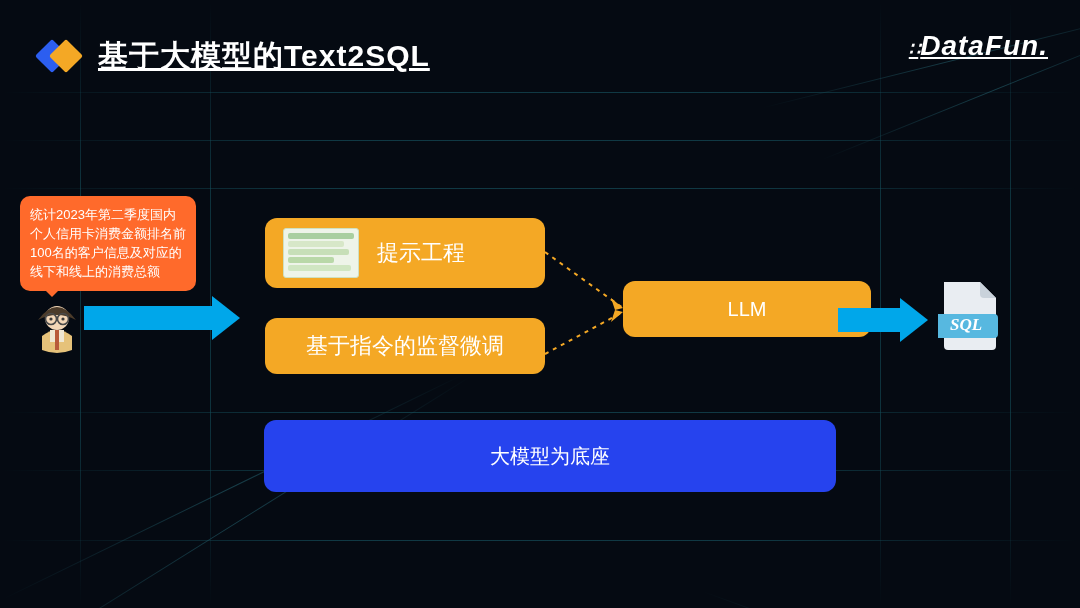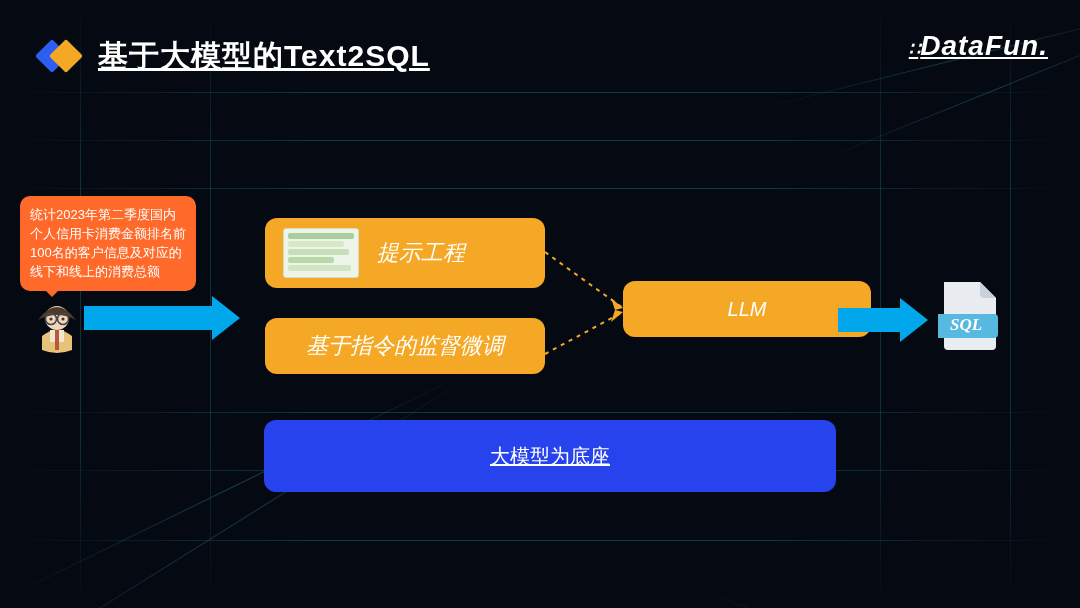--- a/index.html
+++ b/index.html
@@ -43,21 +43,20 @@
   .arrow-right .shaft { height:24px; background:#00a7ea; }
   .arrow-right .head {
     width:0; height:0; border-top:22px solid transparent; border-bottom:22px solid transparent;
     border-left:28px solid #00a7ea;
   }
   
   .obox {
     position:absolute; background:#f4a825; color:#fff; border-radius:12px;
     display:flex; align-items:center; justify-content:center; font-size:22px; font-weight:500;
     padding:0 18px;
-    font-style:italic;
   }
   .obox.prompt { left:265px; top:218px; width:280px; height:70px; justify-content:flex-start; gap:18px; }
   .obox.sft    { left:265px; top:318px; width:280px; height:56px; }
   .obox.llm    { left:623px; top:281px; width:248px; height:56px; font-size:20px; }
   .prompt-thumb {
     width:76px; height:50px; background:#eef4e9; border:1px solid #cfe0c0; border-radius:3px;
     display:flex; flex-direction:column; padding:4px; gap:2px;
   }
   .prompt-thumb .row { height:6px; border-radius:2px; background:#a9cfa0; }
   .prompt-thumb .row.r2{ background:#d7e7c8; width:85%; }
@@ -65,21 +64,21 @@
   .prompt-thumb .row.r4{ background:#b9d8a8; width:70%; }
   .prompt-thumb .row.r5{ background:#d0e6c2; width:95%; }
   
   .dashsvg { position:absolute; left:545px; top:230px; width:130px; height:160px; }
   
   .file-icon { position:absolute; left:938px; top:280px;text-align:right; }
   
   .bluebox {
     position:absolute; left:264px; top:420px; width:572px; height:72px;
     background:#2643ee; border-radius:12px; color:#fff;
-    display:flex; align-items:center; justify-content:center; gap:6px;text-decoration:underline;
+    display:flex; align-items:center; justify-content:center; gap:6px;
   }
   .bluebox .bt { font-size:20px; font-weight:500; }
   .bluebox .bs { font-size:14px; opacity:0.95; }
 </style>
 </head>
 <body>
 
 <div class="bg-lines">
   <div class="hline" style="top:92px"></div>
   <div class="hline" style="top:140px"></div>

